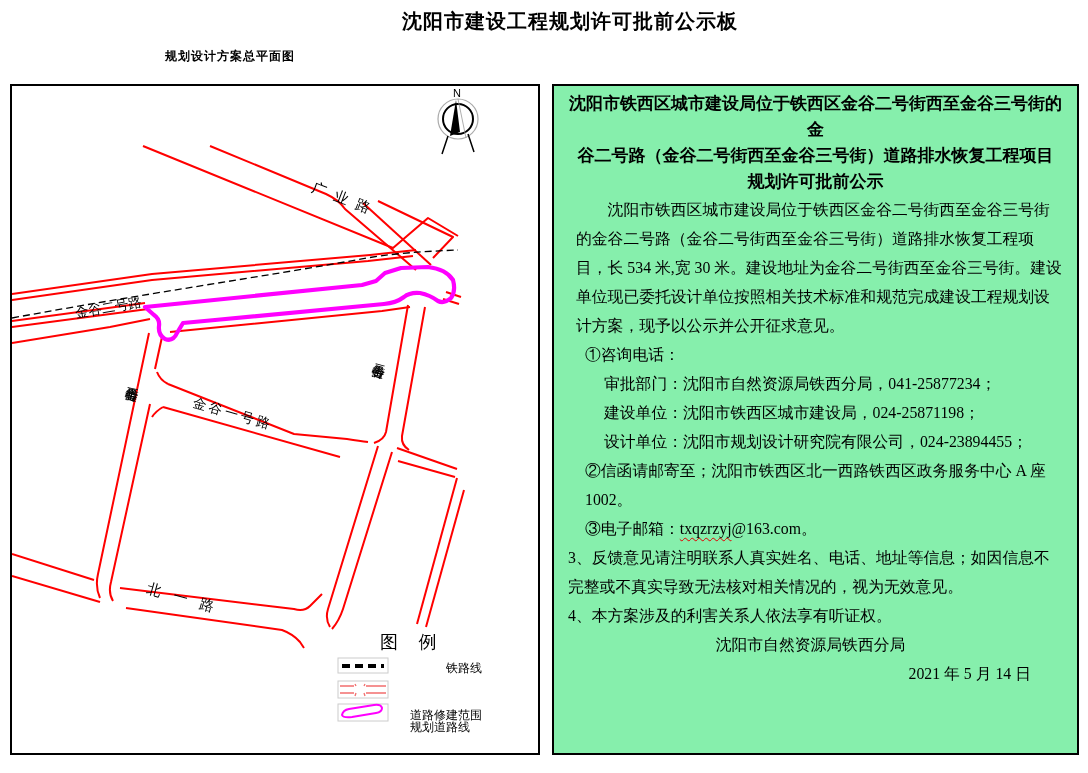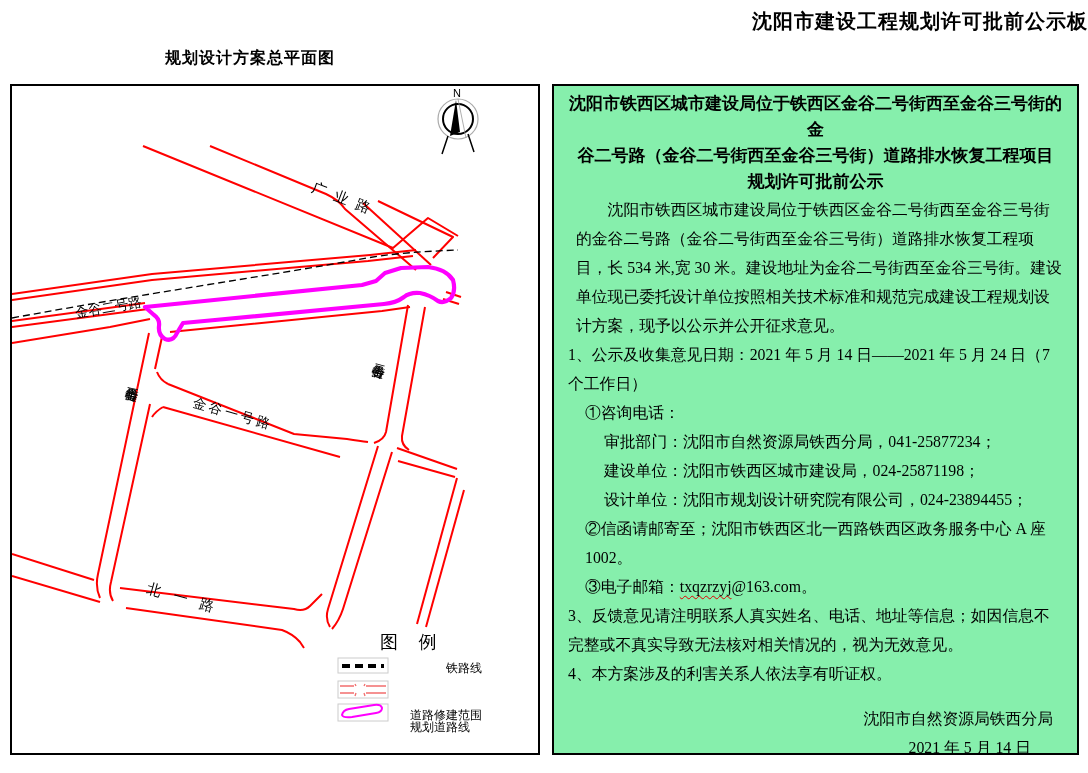--- a/index.html
+++ b/index.html
@@ -1,41 +1,41 @@
 <!DOCTYPE html>
 <html><head>
 <meta charset="utf-8">
 <style>
   html,body{margin:0;padding:0;background:#fff;}
   body{width:1088px;height:773px;position:relative;overflow:hidden;
        font-family:"Liberation Serif","DejaVu Serif",serif;color:#000;}
-  .main-title{position:absolute;left:52px;top:8px;width:1036px;text-align:right;
+  .main-title{position:absolute;left:52px;top:8px;width:1036px;text-align:center;
        font-family:"Liberation Sans","DejaVu Sans",sans-serif;
        font-weight:bold;font-size:20px;letter-spacing:1px;}
   .map-subtitle{position:absolute;left:165px;top:48px;
        font-family:"Liberation Sans","DejaVu Sans",sans-serif;
-       font-weight:bold;font-size:16px;letter-spacing:1px;}
+       font-weight:bold;font-size:12px;letter-spacing:1px;}
   .map-panel{position:absolute;left:10px;top:84px;width:530px;height:671px;
        border:2px solid #000;box-sizing:border-box;background:#fff;}
   .map-panel svg{position:absolute;left:0;top:0;}
   .maplabel{position:absolute;white-space:nowrap;font-size:13.5px;line-height:1;
        transform-origin:left top;}
   .maplabel.vert{writing-mode:vertical-rl;text-orientation:upright;}
   .legend-label{position:absolute;font-size:12px;white-space:nowrap;}
   .legend-title{position:absolute;font-size:18px;letter-spacing:8px;white-space:nowrap;}
   .compass-n{position:absolute;font-size:11px;font-family:"Liberation Sans",sans-serif;}
   .notice-panel{position:absolute;left:552px;top:84px;width:527px;height:671px;
        border:2px solid #000;box-sizing:border-box;background:#86efac;
        padding:5px 14px 0 14px;overflow:hidden;}
   .notice-heading{font-weight:bold;font-size:17px;line-height:26px;text-align:center;}
   .nbody{font-size:15.8px;line-height:29px;}
   .nbody.indent2{text-indent:2em;margin-left:8px;}
   .nbody.ind1{padding-left:17px;}
   .nbody.ind3{padding-left:36px;}
-  .sig{font-size:15.8px;line-height:29px;text-align:right;padding-right:10px;margin-top:16px;}
+  .sig{font-size:15.8px;line-height:29px;text-align:center;padding-right:10px;margin-top:0;}
   .datesig{font-size:15.8px;line-height:29px;text-align:right;padding-right:32px;}
   .email-user{text-decoration:underline;text-decoration-style:wavy;
        text-decoration-color:#e00000;text-decoration-thickness:1px;text-underline-offset:3px;}
 </style>
 </head>
 <body>
 
 <div class="main-title">沈阳市建设工程规划许可批前公示板</div>
 <div class="map-subtitle">规划设计方案总平面图</div>
 
@@ -127,21 +127,20 @@
   <div class="legend-label" style="left:398px;top:598px;margin-top:35px;">规划道路线</div>
   <div class="legend-label" style="left:398px;top:621px;">道路修建范围</div>
 </div>
 
 <div class="notice-panel">
   <div class="notice-heading">沈阳市铁西区城市建设局位于铁西区金谷二号街西至金谷三号街的金</div>
   <div class="notice-heading">谷二号路（金谷二号街西至金谷三号街）道路排水恢复工程项目</div>
   <div class="notice-heading">规划许可批前公示</div>
 
   <div class="nbody indent2">沈阳市铁西区城市建设局位于铁西区金谷二号街西至金谷三号街的金谷二号路（金谷二号街西至金谷三号街）道路排水恢复工程项目，长 534 米,宽 30 米。建设地址为金谷二号街西至金谷三号街。建设单位现已委托设计单位按照相关技术标准和规范完成建设工程规划设计方案，现予以公示并公开征求意见。</div>
-  <div class="nbody">1、公示及收集意见日期：2021 年 5 月 14 日——2021 年 5 月 24 日（7 个工作日）</div>
   <div class="nbody ind1">①咨询电话：</div>
   <div class="nbody ind3">审批部门：沈阳市自然资源局铁西分局，041-25877234；</div>
   <div class="nbody ind3">建设单位：沈阳市铁西区城市建设局，024-25871198；</div>
   <div class="nbody ind3">设计单位：沈阳市规划设计研究院有限公司，024-23894455；</div>
   <div class="nbody ind1">②信函请邮寄至；沈阳市铁西区北一西路铁西区政务服务中心 A 座 1002。</div>
   <div class="nbody ind1"><span>③电子邮箱：</span><span class="email-user">txqzrzyj</span><span>@163.com</span><span>。</span></div>
   <div class="nbody">3、反馈意见请注明联系人真实姓名、电话、地址等信息；如因信息不完整或不真实导致无法核对相关情况的，视为无效意见。</div>
   <div class="nbody">4、本方案涉及的利害关系人依法享有听证权。</div>
   <div class="sig">沈阳市自然资源局铁西分局</div>
   <div class="datesig">2021 年 5 月 14 日</div>

